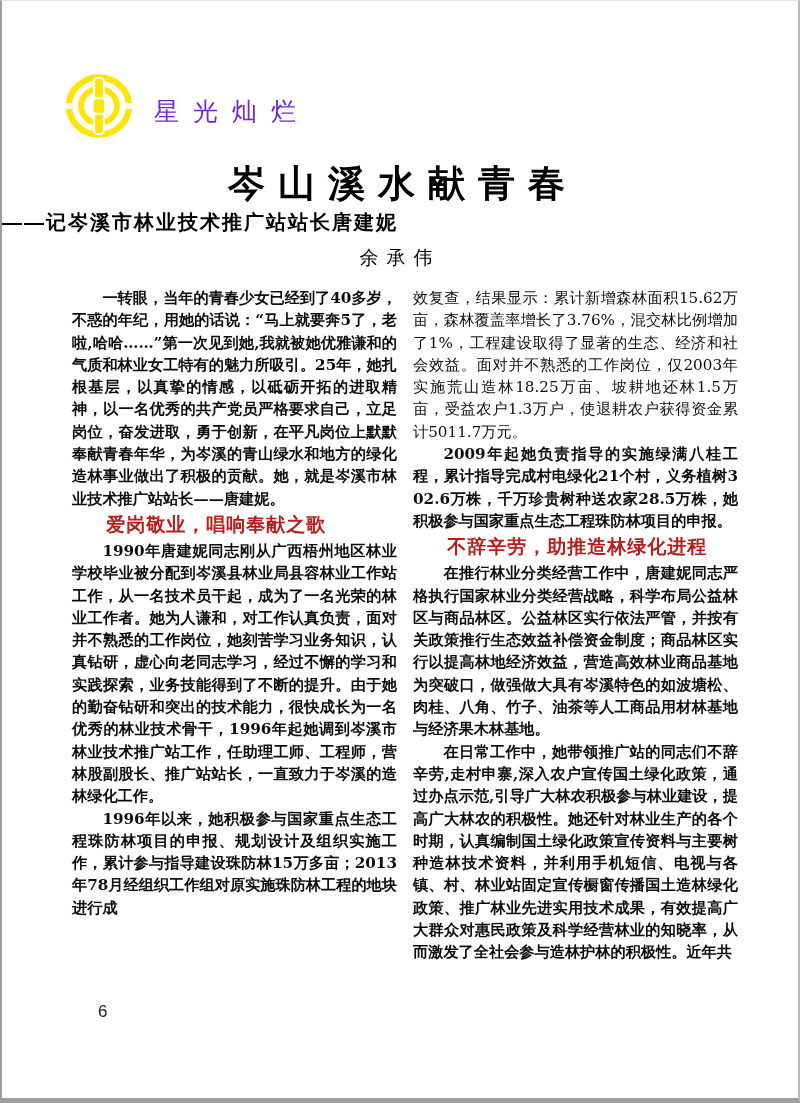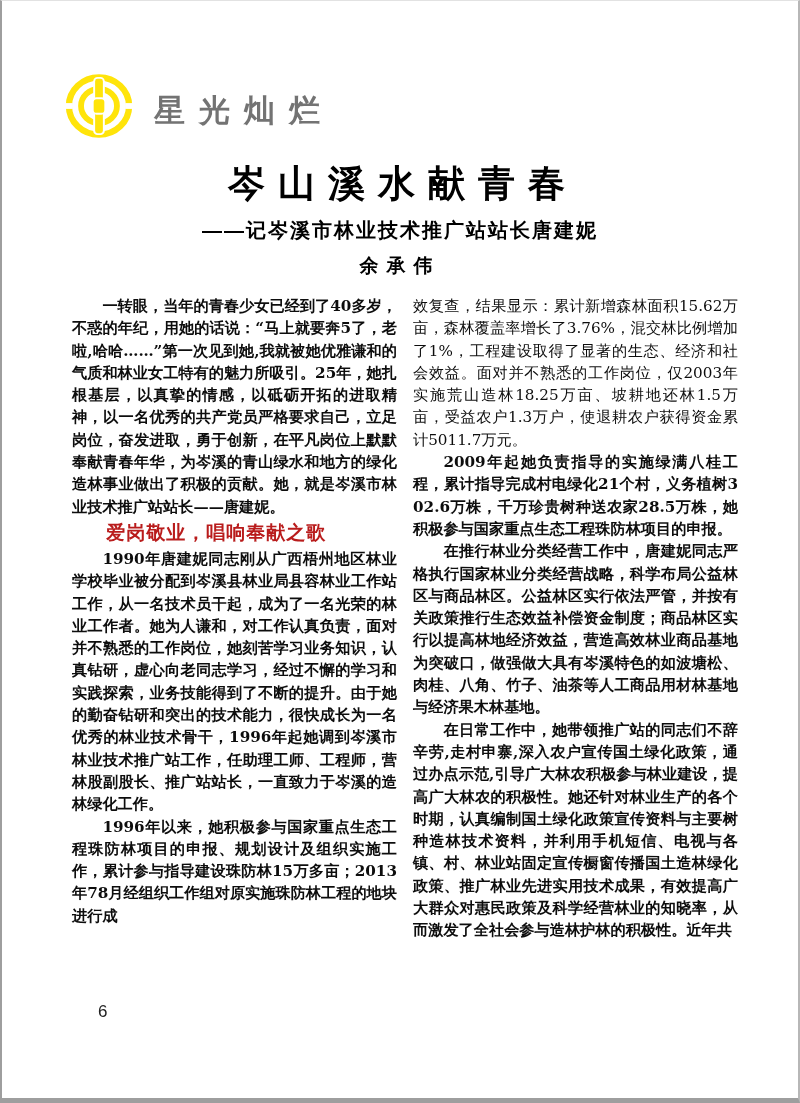--- a/index.html
+++ b/index.html
@@ -15,37 +15,37 @@
     border-right:2px solid #b7b7b7;
     border-bottom:5px solid #9e9e9e;
     background:#fff;
   }
   .masthead{
     position:absolute;top:72px;left:62px;
     display:flex;align-items:center;gap:20px;
   }
   .masthead-text{
     font-family:"Liberation Sans","DejaVu Sans",sans-serif;
-    font-weight:bold;font-size:31px;letter-spacing:14px;color:#737373;
+    font-weight:normal;font-size:25px;letter-spacing:14px;color:#6d28d9;
     padding-top:6px;white-space:nowrap;
   }
   .article-title{
     margin:12px 0 0 6px;text-align:center;
     font-size:37px;font-weight:bold;letter-spacing:13px;
     font-family:"DejaVu Serif","Liberation Serif",serif;
     color:#000;
   }
   .article-subtitle{
-    margin-top:8px;text-align:center;
+    text-align:left;
     font-family:"Liberation Sans","DejaVu Sans",sans-serif;
     font-weight:bold;font-size:20px;letter-spacing:2px;color:#000;
   }
   .article-author{
     margin-top:9px;text-align:center;
-    font-weight:bold;font-size:19px;letter-spacing:8px;color:#000;
+    font-weight:normal;font-size:19px;letter-spacing:8px;color:#000;
   }
   .columns{
     margin:16px 60px 0 70px;
     display:flex;gap:16px;
   }
   .col{flex:1 1 0;min-width:0;}
   .col p{
     margin:0;font-size:15.2px;line-height:22.3px;
     text-align:justify;text-justify:inter-ideograph;
     word-break:break-all;color:#0d0d0d;
@@ -92,20 +92,21 @@
   <div class="columns">
     <div class="col">
       <p class="indent">一转眼，当年的青春少女已经到了40多岁，不惑的年纪，用她的话说：“马上就要奔5了，老啦,哈哈……”第一次见到她,我就被她优雅谦和的气质和林业女工特有的魅力所吸引。25年，她扎根基层，以真挚的情感，以砥砺开拓的进取精神，以一名优秀的共产党员严格要求自己，立足岗位，奋发进取，勇于创新，在平凡岗位上默默奉献青春年华，为岑溪的青山绿水和地方的绿化造林事业做出了积极的贡献。她，就是岑溪市林业技术推广站站长——唐建妮。</p>
       <h3>爱岗敬业，唱响奉献之歌</h3>
       <p class="indent">1990年唐建妮同志刚从广西梧州地区林业学校毕业被分配到岑溪县林业局县容林业工作站工作，从一名技术员干起，成为了一名光荣的林业工作者。她为人谦和，对工作认真负责，面对并不熟悉的工作岗位，她刻苦学习业务知识，认真钻研，虚心向老同志学习，经过不懈的学习和实践探索，业务技能得到了不断的提升。由于她的勤奋钻研和突出的技术能力，很快成长为一名优秀的林业技术骨干，1996年起她调到岑溪市林业技术推广站工作，任助理工师、工程师，营林股副股长、推广站站长，一直致力于岑溪的造林绿化工作。</p>
       <p class="indent">1996年以来，她积极参与国家重点生态工程珠防林项目的申报、规划设计及组织实施工作，累计参与指导建设珠防林15万多亩；2013年78月经组织工作组对原实施珠防林工程的地块进行成</p>
     </div>
     <div class="col">
       <p>效复查，结果显示：累计新增森林面积15.62万亩，森林覆盖率增长了3.76%，混交林比例增加了1%，工程建设取得了显著的生态、经济和社会效益。面对并不熟悉的工作岗位，仅2003年实施荒山造林18.25万亩、坡耕地还林1.5万亩，受益农户1.3万户，使退耕农户获得资金累计5011.7万元。</p>
       <p class="indent">2009年起她负责指导的实施绿满八桂工程，累计指导完成村电绿化21个村，义务植树302.6万株，千万珍贵树种送农家28.5万株，她积极参与国家重点生态工程珠防林项目的申报。</p>
+      <h3>不辞辛劳，助推造林绿化进程</h3>
       <p class="indent">在推行林业分类经营工作中，唐建妮同志严格执行国家林业分类经营战略，科学布局公益林区与商品林区。公益林区实行依法严管，并按有关政策推行生态效益补偿资金制度；商品林区实行以提高林地经济效益，营造高效林业商品基地为突破口，做强做大具有岑溪特色的如波塘松、肉桂、八角、竹子、油茶等人工商品用材林基地与经济果木林基地。</p>
       <p class="indent">在日常工作中，她带领推广站的同志们不辞辛劳,走村申寨,深入农户宣传国土绿化政策，通过办点示范,引导广大林农积极参与林业建设，提高广大林农的积极性。她还针对林业生产的各个时期，认真编制国土绿化政策宣传资料与主要树种造林技术资料，并利用手机短信、电视与各镇、村、林业站固定宣传橱窗传播国土造林绿化政策、推广林业先进实用技术成果，有效提高广大群众对惠民政策及科学经营林业的知晓率，从而激发了全社会参与造林护林的积极性。近年共</p>
     </div>
   </div>
 
   <div class="page-number">6</div>
 
 </div>
 
 </body></html>

